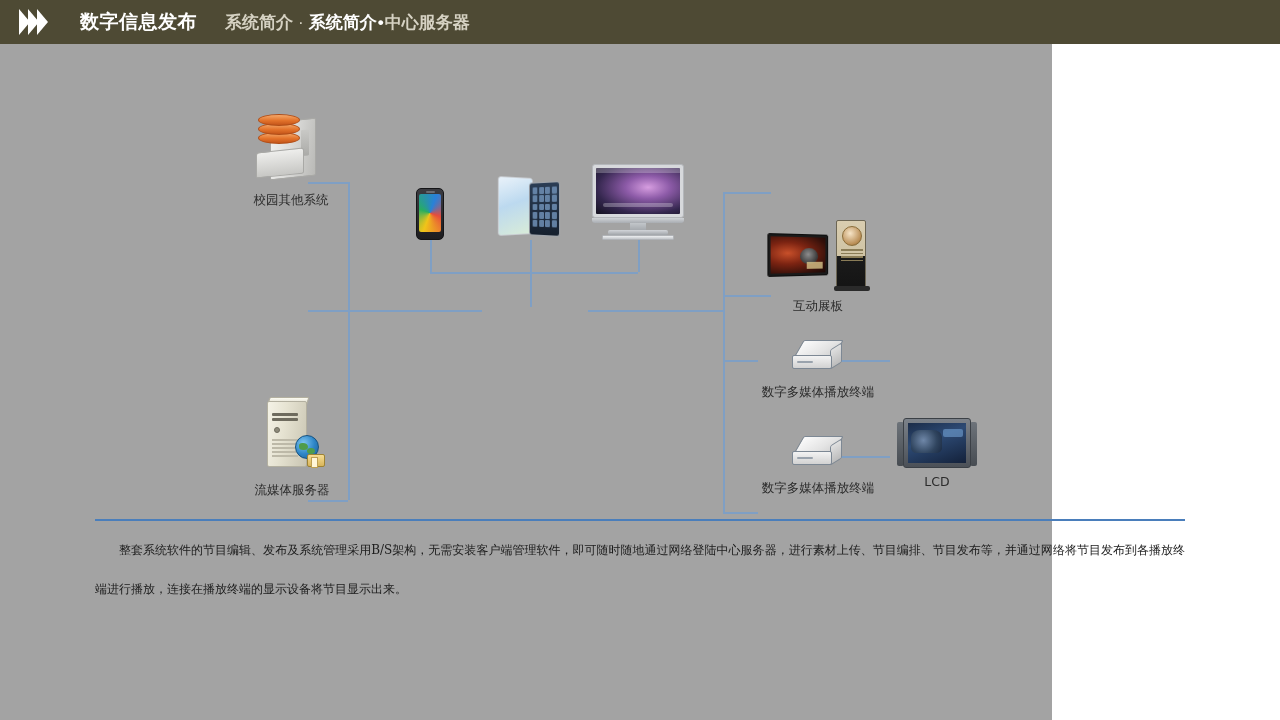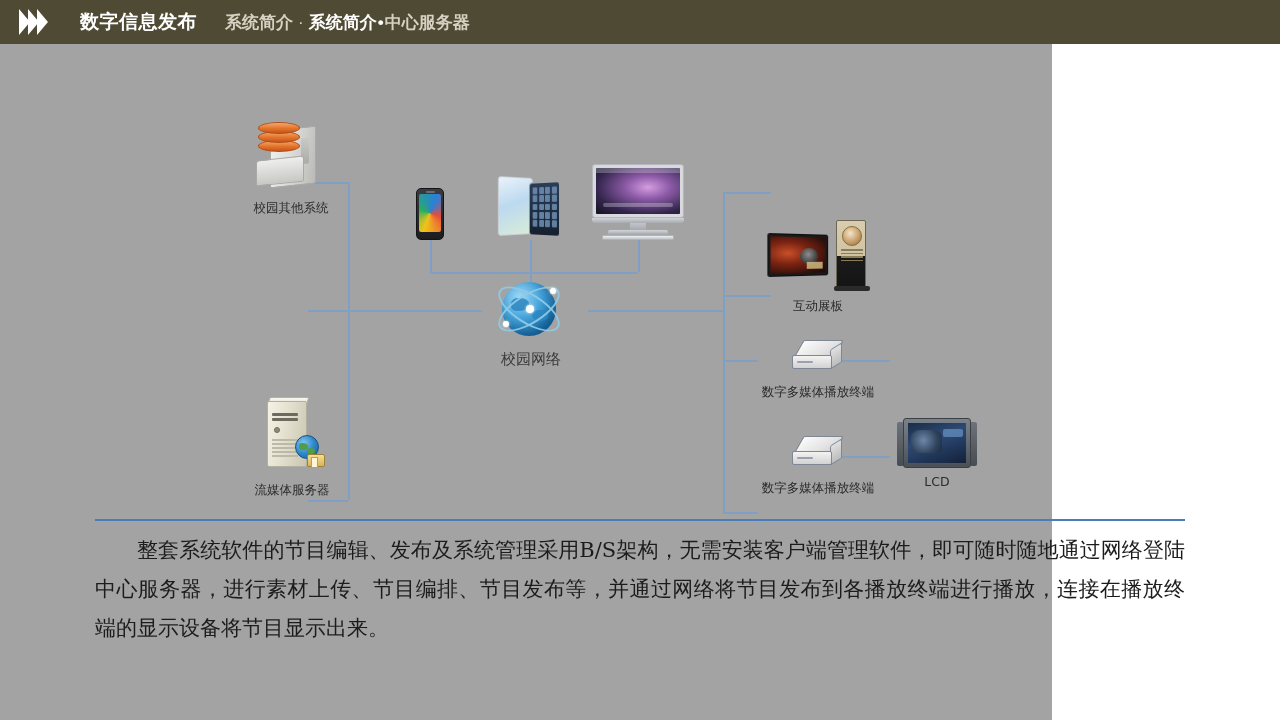--- a/index.html
+++ b/index.html
@@ -384,21 +384,21 @@
   .lcd .stand-l { left:0; }
   .lcd .stand-r { right:0; }
 
   
   .rule {
     position:absolute; left:95px; top:519px; width:1090px; height:2px; background:#4a7ebb;
   }
   .body-text {
     position:absolute; left:95px; top:531px; width:1090px;
     font-family: "DejaVu Serif", "Liberation Serif", serif;
-    font-size: 21px; line-height: 39px; color: #1c1c1c;
+    font-size: 12px; line-height: 39px; color: #1c1c1c;
     text-align: justify; text-indent: 2em;
   }
 </style>
 </head>
 <body>
 
 <div id="page">
 
   <div class="header">
     <div class="logo-chevrons">
@@ -438,21 +438,21 @@
     <div class="line h" style="left:723px; top:148px; width:48px;"></div>
     <div class="line h" style="left:723px; top:251px; width:48px;"></div>
     <div class="line h" style="left:723px; top:316px; width:35px;"></div>
     <div class="line h" style="left:723px; top:468px; width:35px;"></div>
 
     <div class="line h" style="left:818px; top:316px; width:72px;"></div>
     <div class="line h" style="left:818px; top:412px; width:72px;"></div>
 
     <div class="line v" style="left:723px; top:412px; height:56px;"></div>
 
-    <div class="node" style="left:236px; top:76px; width:110px;">
+    <div class="node" style="left:236px; top:68px; width:110px;">
       <div class="icon-wrap">
         <div class="db-server">
           <div class="db-tower"></div>
           <div class="db-base"></div>
           <div class="db-disks">
             <div class="db-disk d3"></div>
             <div class="db-disk d2"></div>
             <div class="db-disk d1"></div>
           </div>
         </div>
@@ -525,31 +525,20 @@
         <div class="imac-screen">
             <div class="inner"></div>
           </div>
         <div class="imac-chin"></div>
         <div class="imac-neck"></div>
         <div class="imac-foot"></div>
         <div class="imac-kbd"></div>
       </div>
     </div>
 
-    <div class="node" style="left:492px; top:228px; width:78px;">
-      <div class="net-globe">
-        <div class="net-ball"></div>
-        <div class="net-ring"></div>
-        <div class="net-ring2"></div>
-        <div class="net-node n1"></div>
-        <div class="net-node n2"></div>
-        <div class="net-node n3"></div>
-      </div>
-      <div class="net-label">校园网络</div>
-    </div>
 
 
     <div class="node" style="left:768px; top:176px; width:100px;">
       <div class="interboard">
         <div class="ib-panel">
             <div class="scr"></div>
           </div>
         <div class="ib-kiosk">
           <div class="circle"></div>
           <div class="txt">

